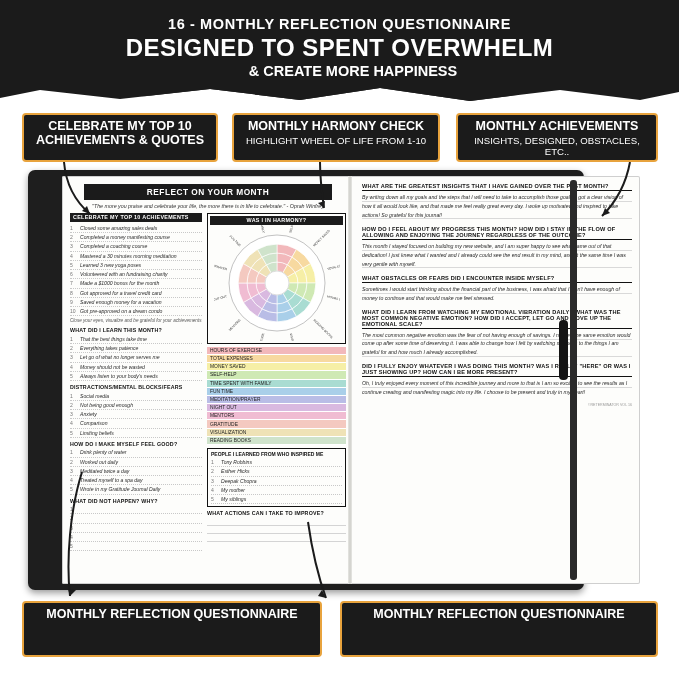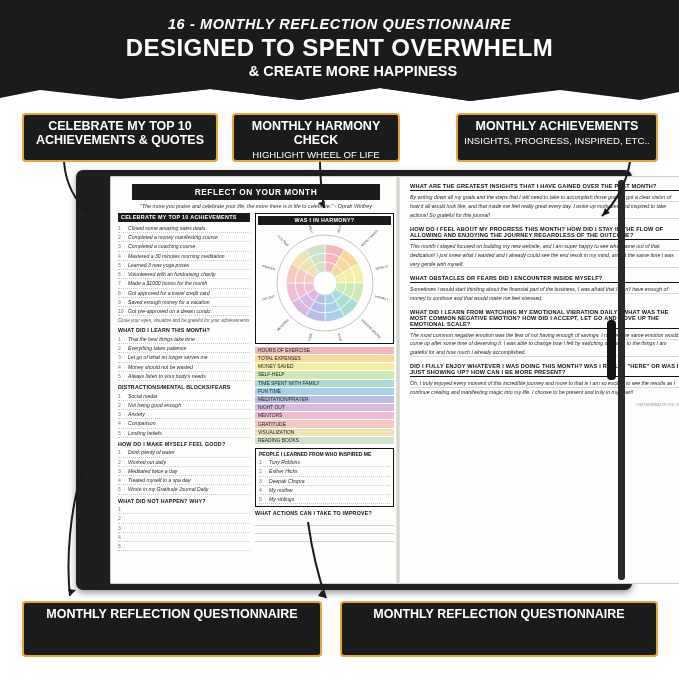--- a/index.html
+++ b/index.html
@@ -24,45 +24,45 @@
   .brush:after{
     content:"";position:absolute;left:0;top:0;right:0;bottom:0;
     background:
       radial-gradient(circle 3px at 30px 100px,#1b1b1b 60%,transparent 61%),
       radial-gradient(circle 2px at 90px 104px,#1b1b1b 60%,transparent 61%),
       radial-gradient(circle 2.5px at 250px 103px,#1b1b1b 60%,transparent 61%),
       radial-gradient(circle 2px at 470px 104px,#1b1b1b 60%,transparent 61%),
       radial-gradient(circle 3px at 620px 101px,#1b1b1b 60%,transparent 61%);
   }
   .hdr{position:absolute;left:0;top:16px;width:679px;text-align:center;color:#fff;z-index:3;}
-  .hdr .l1{font-size:14.5px;letter-spacing:.6px;font-weight:700;font-style:italic;}
+  .hdr .l1{font-size:14.5px;letter-spacing:.6px;font-weight:700;}
   .hdr .l2{font-size:24px;font-weight:800;letter-spacing:.4px;margin-top:2px;}
   .hdr .l3{font-size:14.5px;font-weight:700;margin-top:1px;padding-left:27px;}
 
   
   .callout{
     position:absolute;background:#1b1b1b;color:#fff;border:2px solid #e8a33d;
     border-radius:4px;text-align:center;z-index:6;padding:4px 6px;box-sizing:border-box;
   }
   .callout .t1{font-size:12.5px;font-weight:800;line-height:1.12;}
   .callout .t2{font-size:9.6px;font-weight:400;line-height:1.15;margin-top:2px;}
   .c-left{left:22px;top:113px;width:196px;height:49px;}
-  .c-mid{left:232px;top:113px;width:168px;height:49px;}
+  .c-mid{left:232px;top:113px;width:208px;height:49px;}
   .c-right{left:456px;top:113px;width:202px;height:49px;}
   .c-bl{left:22px;top:601px;width:300px;height:56px;}
   .c-br{left:340px;top:601px;width:318px;height:56px;}
 
   
   .arrow{position:absolute;z-index:5;}
   .arrow svg{display:block;}
 
   
   .book{
     position:absolute;left:28px;top:170px;width:556px;height:420px;
-    background:#1e1e1e;border-radius:7px;box-shadow:0 3px 7px rgba(0,0,0,.4);margin-left:48px;
+    background:#1e1e1e;border-radius:7px;box-shadow:0 3px 7px rgba(0,0,0,.4);
   }
   .pages{
     position:absolute;left:34px;top:6px;width:578px;height:408px;
     background:#fdfdfb;border-radius:2px;
     box-shadow:0 0 0 1px #cfcfcf inset;
     display:flex;
   }
   .spine{
     position:absolute;left:320px;top:6px;width:4px;height:408px;
     background:linear-gradient(90deg,#e7e7e3,#cfcfca,#e7e7e3);
@@ -134,21 +134,21 @@
   <div class="callout c-left">
     <div class="t1">CELEBRATE MY TOP 10</div>
     <div class="t1">ACHIEVEMENTS &amp; QUOTES</div>
   </div>
   <div class="callout c-mid">
     <div class="t1">MONTHLY HARMONY CHECK</div>
     <div class="t2">HIGHLIGHT WHEEL OF LIFE FROM 1-10</div>
   </div>
   <div class="callout c-right">
     <div class="t1">MONTHLY ACHIEVEMENTS</div>
-    <div class="t2">INSIGHTS, PROGRESS, INSPIRED, ETC..</div>
+    <div class="t2">INSIGHTS, DESIGNED, OBSTACLES, ETC..</div>
   </div>
   <div class="callout c-bl">
     <div class="t1">MONTHLY REFLECTION QUESTIONNAIRE</div>
   </div>
   <div class="callout c-br">
     <div class="t1">MONTHLY REFLECTION QUESTIONNAIRE</div>
   </div>
 
   <div class="arrow" style="left:60px;top:160px;">
     <svg width="40" height="60">

